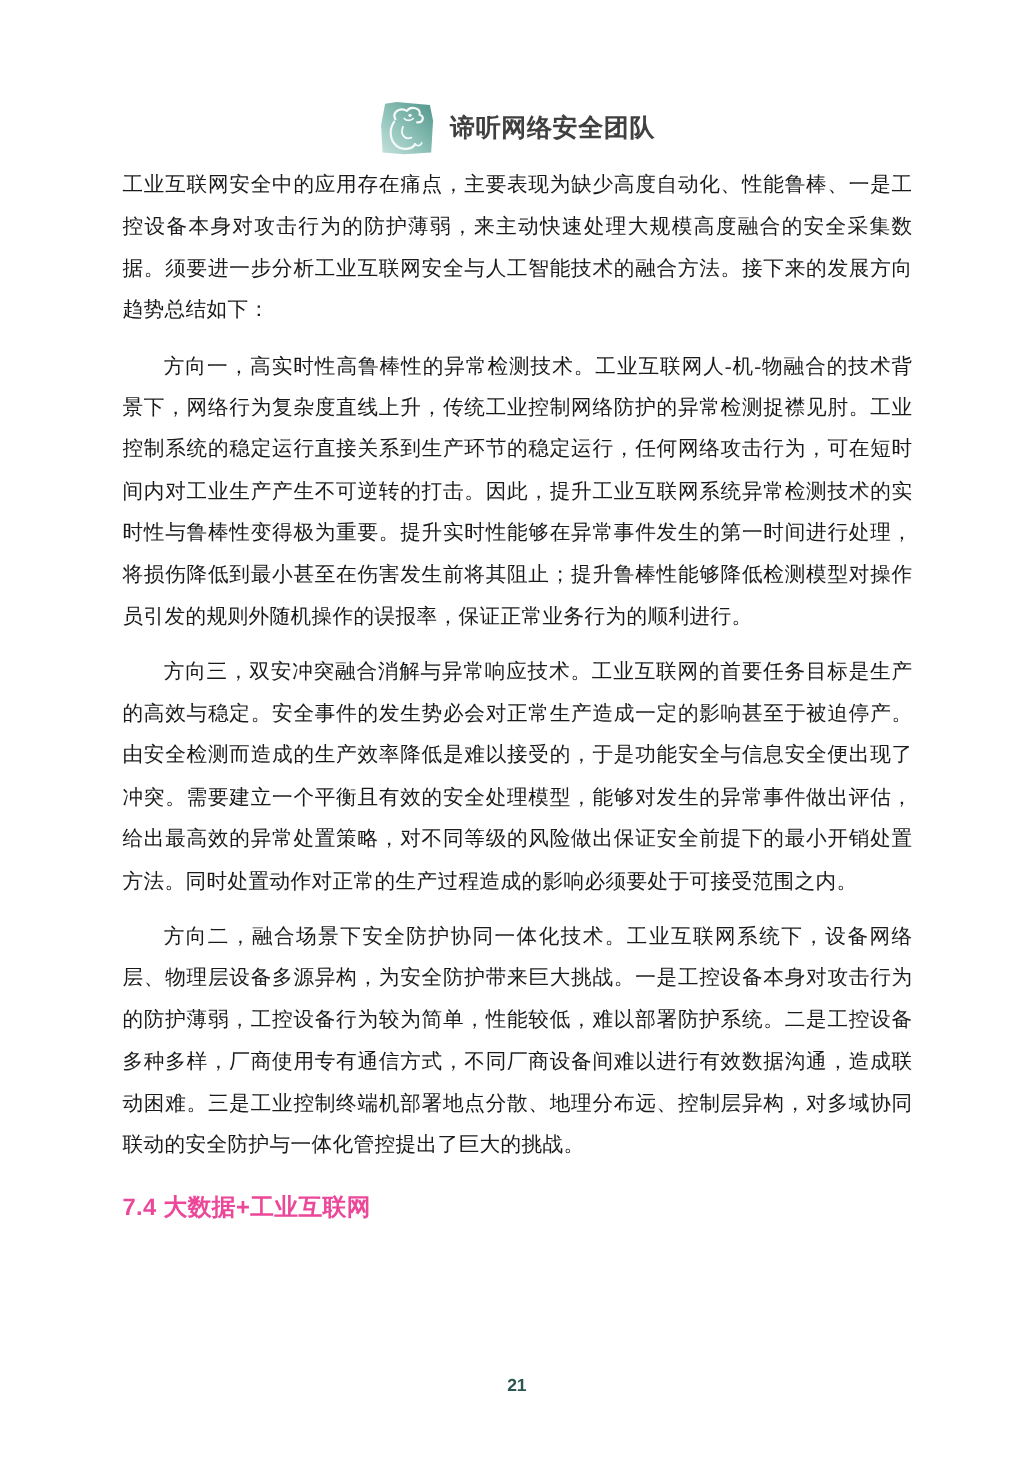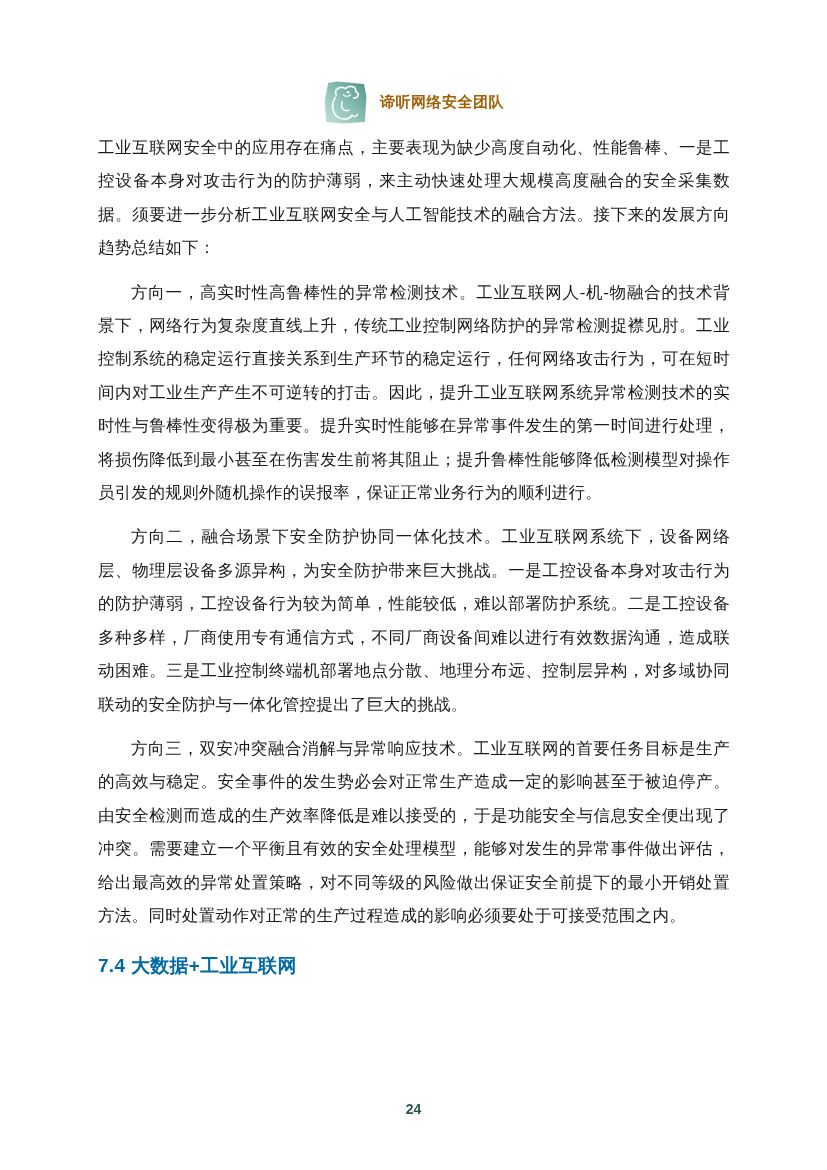--- a/index.html
+++ b/index.html
@@ -24,23 +24,23 @@
     align-items: center;
     gap: 12px;
   }
   .logo-box {
     width: 45px;
     height: 45px;
     flex: 0 0 auto;
   }
   .team-name {
     font-family: "Liberation Sans", sans-serif;
-    font-size: 15px;
+    font-size: 20px;
     font-weight: bold;
-    color: #a16207;
+    color: #404040;
     letter-spacing: 0.5px;
   }
   .content {
     position: absolute;
     top: 131px;
     left: 98px;
     width: 632px;
   }
   .content p {
     font-size: 16.5px;
@@ -48,21 +48,21 @@
     text-align: justify;
     text-justify: inter-ideograph;
     margin-bottom: 11px;
     letter-spacing: 0.3px;
   }
   .content p.indent { text-indent: 2em; font-family: Liberation Serif, serif; }
   .section-heading {
     font-family: "Liberation Sans", sans-serif;
     font-size: 19px;
     font-weight: bold;
-    color: #0369a1;
+    color: #ec4899;
     margin: 21px 0 16px 0;
     letter-spacing: 0.3px;
   }
   .page-footer {
     position: absolute;
     bottom: 52px;
     left: 0;
     width: 100%;
     text-align: center;
   }
@@ -96,22 +96,22 @@
         <path d="M19,21 C16.5,26.5 20,31.5 25.5,29.5" fill="none" stroke="#f5faf9" stroke-width="1.4" stroke-linecap="round"></path>
         <path d="M28,34.5 C30.5,36.5 33,36 33.5,33.5" fill="none" stroke="#f5faf9" stroke-width="1.4" stroke-linecap="round"></path>
       </svg>
     </span>
     <span class="team-name">谛听网络安全团队</span>
   </div>
 
   <div class="content">
     <p>工业互联网安全中的应用存在痛点，主要表现为缺少高度自动化、性能鲁棒、一是工控设备本身对攻击行为的防护薄弱，来主动快速处理大规模高度融合的安全采集数据。须要进一步分析工业互联网安全与人工智能技术的融合方法。接下来的发展方向趋势总结如下：</p>
     <p class="indent">方向一，高实时性高鲁棒性的异常检测技术。工业互联网人-机-物融合的技术背景下，网络行为复杂度直线上升，传统工业控制网络防护的异常检测捉襟见肘。工业控制系统的稳定运行直接关系到生产环节的稳定运行，任何网络攻击行为，可在短时间内对工业生产产生不可逆转的打击。因此，提升工业互联网系统异常检测技术的实时性与鲁棒性变得极为重要。提升实时性能够在异常事件发生的第一时间进行处理，将损伤降低到最小甚至在伤害发生前将其阻止；提升鲁棒性能够降低检测模型对操作员引发的规则外随机操作的误报率，保证正常业务行为的顺利进行。</p>
+    <p class="indent">方向三，双安冲突融合消解与异常响应技术。工业互联网的首要任务目标是生产的高效与稳定。安全事件的发生势必会对正常生产造成一定的影响甚至于被迫停产。由安全检测而造成的生产效率降低是难以接受的，于是功能安全与信息安全便出现了冲突。需要建立一个平衡且有效的安全处理模型，能够对发生的异常事件做出评估，给出最高效的异常处置策略，对不同等级的风险做出保证安全前提下的最小开销处置方法。同时处置动作对正常的生产过程造成的影响必须要处于可接受范围之内。</p>
     <p class="indent">方向二，融合场景下安全防护协同一体化技术。工业互联网系统下，设备网络层、物理层设备多源异构，为安全防护带来巨大挑战。一是工控设备本身对攻击行为的防护薄弱，工控设备行为较为简单，性能较低，难以部署防护系统。二是工控设备多种多样，厂商使用专有通信方式，不同厂商设备间难以进行有效数据沟通，造成联动困难。三是工业控制终端机部署地点分散、地理分布远、控制层异构，对多域协同联动的安全防护与一体化管控提出了巨大的挑战。</p>
-    <p class="indent">方向三，双安冲突融合消解与异常响应技术。工业互联网的首要任务目标是生产的高效与稳定。安全事件的发生势必会对正常生产造成一定的影响甚至于被迫停产。由安全检测而造成的生产效率降低是难以接受的，于是功能安全与信息安全便出现了冲突。需要建立一个平衡且有效的安全处理模型，能够对发生的异常事件做出评估，给出最高效的异常处置策略，对不同等级的风险做出保证安全前提下的最小开销处置方法。同时处置动作对正常的生产过程造成的影响必须要处于可接受范围之内。</p>
     <h2 class="section-heading">7.4 大数据+工业互联网</h2>
   </div>
 
   <div class="page-footer">
-    <span class="page-number">24</span>
+    <span class="page-number">21</span>
   </div>
 
 </div>
 
 </body></html>

